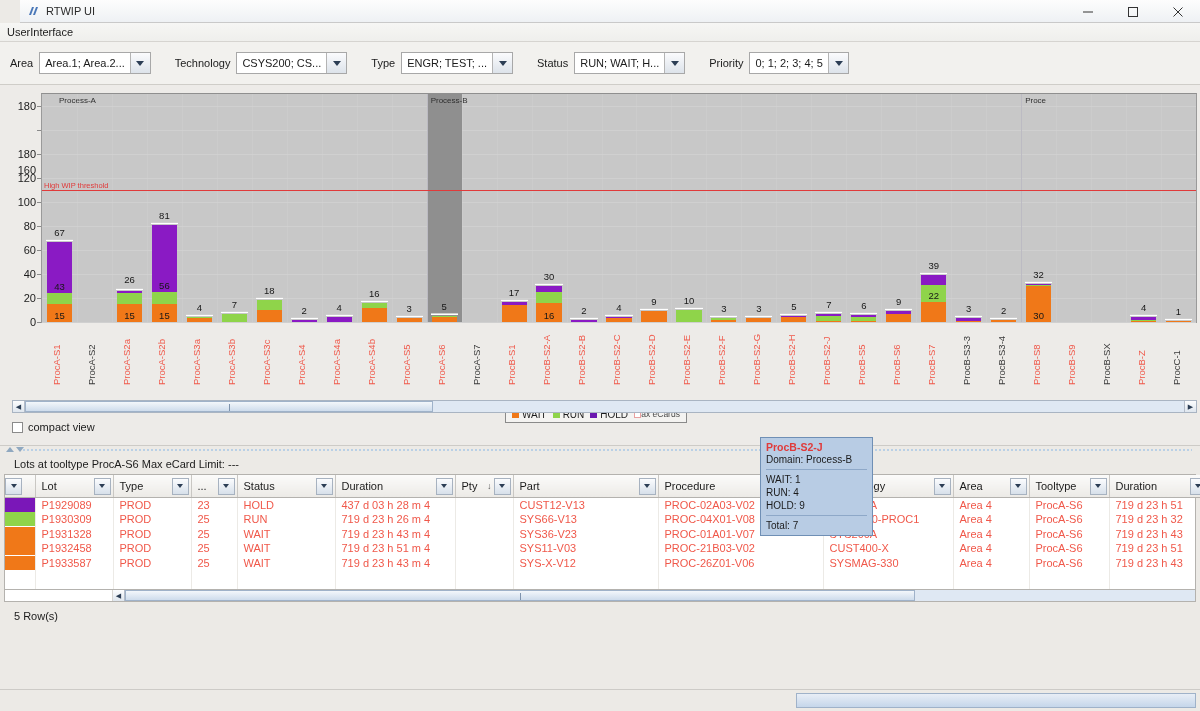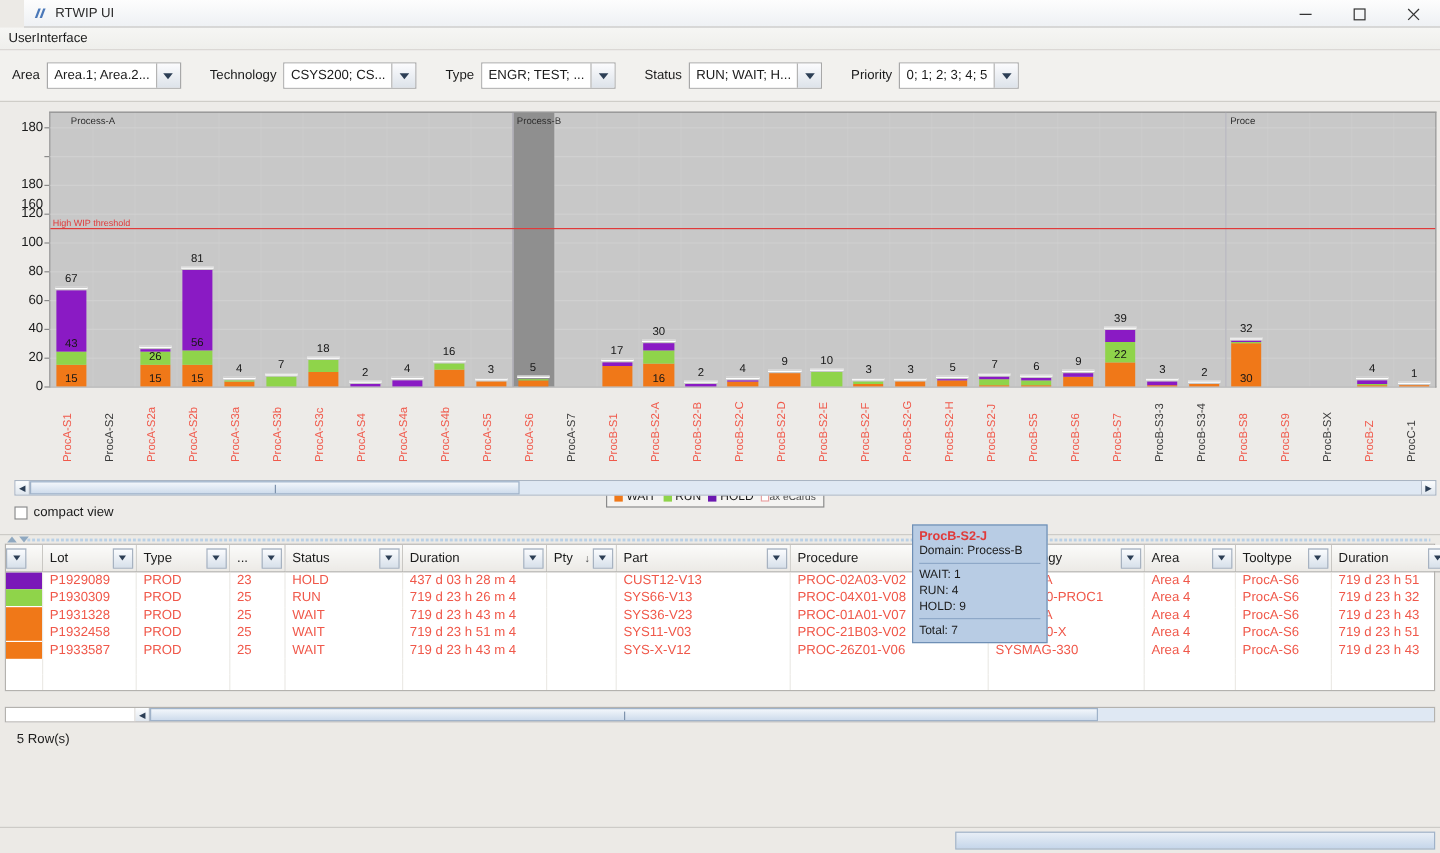--- a/index.html
+++ b/index.html
@@ -322,21 +322,21 @@
       <div class="ecard" style="left: 3.89576px; width: 27.1782px; bottom: 81.4px;"></div>
       <div class="bartot" style="left: 1.48485px; width: 32px; bottom: 84.4px;">67</div>
       <div class="bar" style="left: 74.8352px; width: 25.1782px; height: 31.2px;">
         <div class="seg wait" style="bottom: 0%; height: 57.6923%;">
           <div class="barinner" style="left: 0px; right: 0px; bottom: 1px;">15</div>
         </div>
         <div class="seg run" style="bottom: 57.6923%; height: 34.6154%;"></div>
         <div class="seg hold" style="bottom: 92.3077%; height: 7.69231%;"></div>
       </div>
       <div class="ecard" style="left: 73.8352px; width: 27.1782px; bottom: 32.2px;"></div>
-      <div class="bartot" style="left: 71.4242px; width: 32px; bottom: 19px;">26</div>
+      <div class="bartot" style="left: 71.4242px; width: 32px; bottom: 37px;">26</div>
       <div class="bar" style="left: 109.805px; width: 25.1782px; height: 97.2px;">
         <div class="seg wait" style="bottom: 0%; height: 18.5185%;">
           <div class="barinner" style="left: 0px; right: 0px; bottom: 1px;">15</div>
         </div>
         <div class="seg run" style="bottom: 18.5185%; height: 12.3457%;"></div>
         <div class="seg hold" style="bottom: 30.8642%; height: 69.1358%;">
           <div class="barinner" style="left: 0px; right: 0px; bottom: 1px;">56</div>
         </div>
       </div>
       <div class="ecard" style="left: 108.805px; width: 27.1782px; bottom: 98.2px;"></div>
@@ -582,20 +582,21 @@
   </div>
 </div>
 
 <div class="splitter">
   <span class="tri up"></span>
   <span class="tri dn"></span>
   <span class="dots"></span>
 </div>
 
 <div class="lower">
+  <div class="lotsinfo">Lots at tooltype ProcA-S6   Max eCard Limit: ---</div>
   <div class="tablewrap">
     <table class="grid">
       <colgroup id="cols">
           <col style="width: 30px;">
           <col style="width: 78px;">
           <col style="width: 78px;">
           <col style="width: 46px;">
           <col style="width: 98px;">
           <col style="width: 120px;">
           <col style="width: 58px;">

